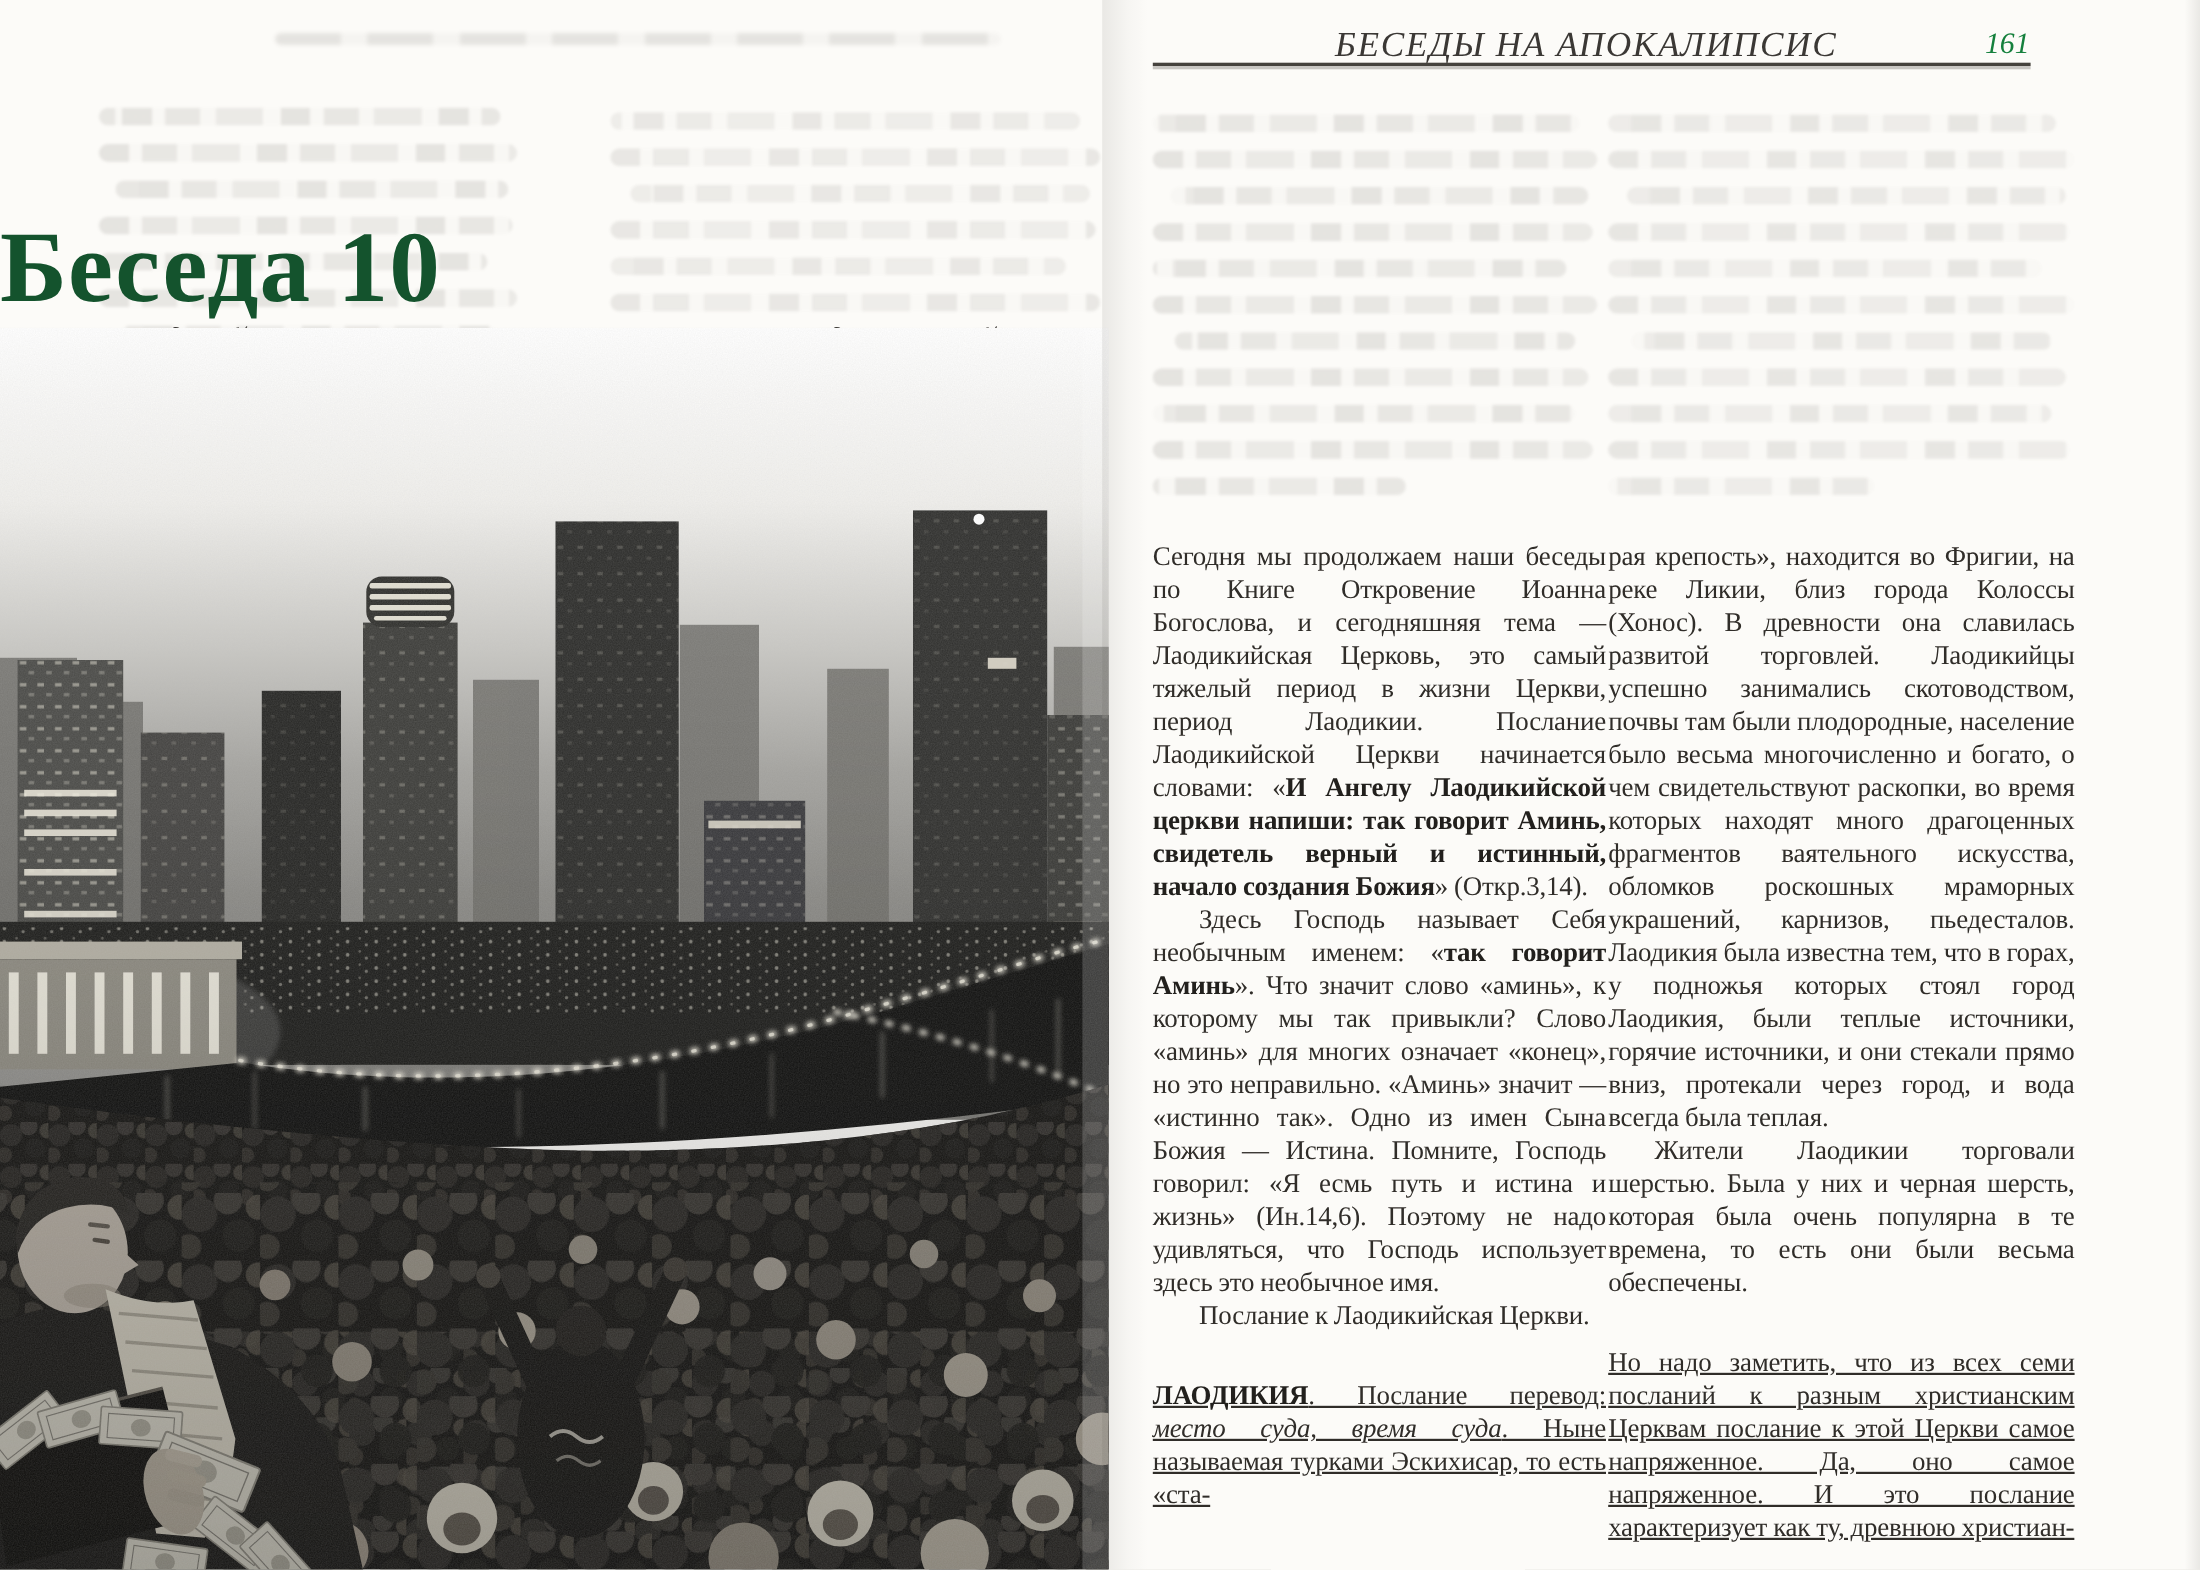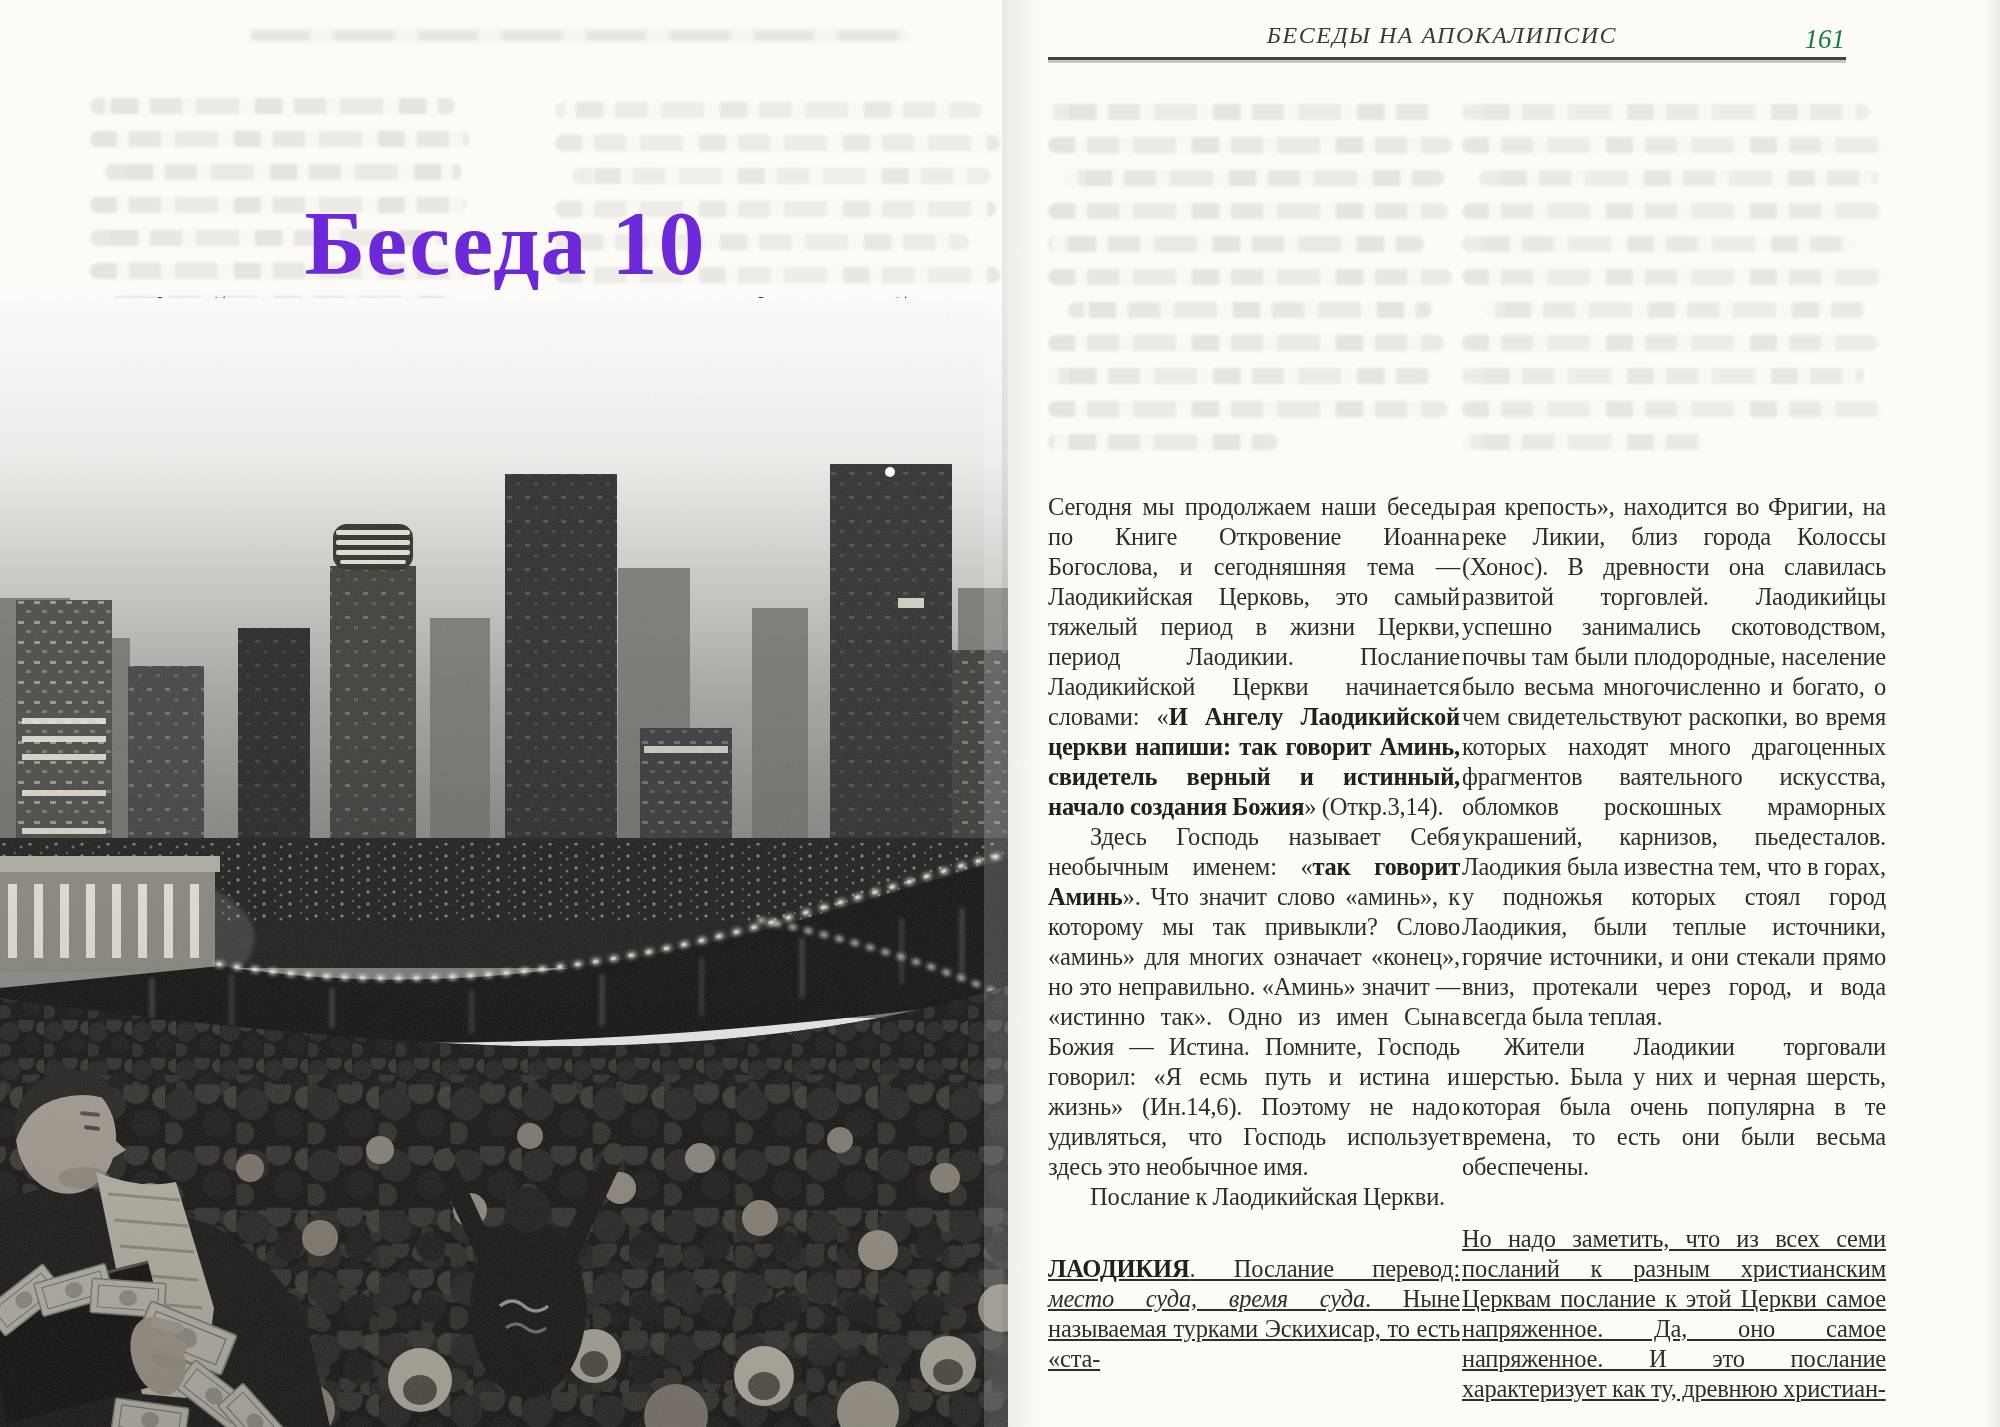--- a/index.html
+++ b/index.html
@@ -41,31 +41,31 @@
   .bleed .bl:nth-child(10){width:99%;}
   .bleed .bl:nth-child(11){width:57%;}
   .ghost-rule{
     position:absolute; left:250px; top:30px; width:660px; height:11px;
     filter:blur(2px); opacity:.28; border-radius:6px;
     background:repeating-linear-gradient(90deg, rgba(90,86,80,.5) 0 60px, rgba(90,86,80,.15) 60px 84px);
   }
   
   .lp-title{
     position:absolute; left:0; top:128px; width:1010px;
-    text-align:center; font-size:92px; font-weight:700; letter-spacing:1px; color:#6d28d9;
+    text-align:left; font-size:92px; font-weight:700; letter-spacing:1px; color:#14532d;
   }
   .lp-subtitle{
     position:absolute; left:72px; top:286px; width:868px;
     text-align:center; font-style:italic; font-size:29px; line-height:45px; color:#2c2926;
   }
   .photo-wrap{position:absolute; left:0; top:298px; width:1008px; height:1129px;}
   
   .running-head{
     position:absolute; left:1192px; top:22px; width:500px;
-    text-align:center; font-style:italic; font-size:24px; letter-spacing:1.5px; color:#3b3835;
+    text-align:center; font-style:italic; font-size:32px; letter-spacing:1.5px; color:#3b3835;
   }
   .folio{
     position:absolute; left:1735px; top:24px; width:110px;
     text-align:right; font-style:italic; font-size:27px; color:#15803d;
   }
   .head-rule{
     position:absolute; left:1048px; top:57px; width:798px; height:3px;
     background:#45423d; box-shadow:0 3px 0 rgba(80,76,70,.30);
   }
   

